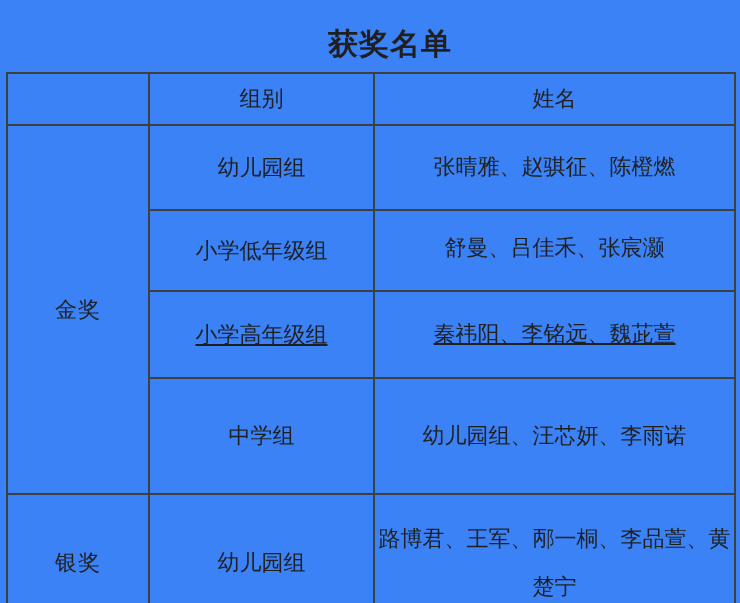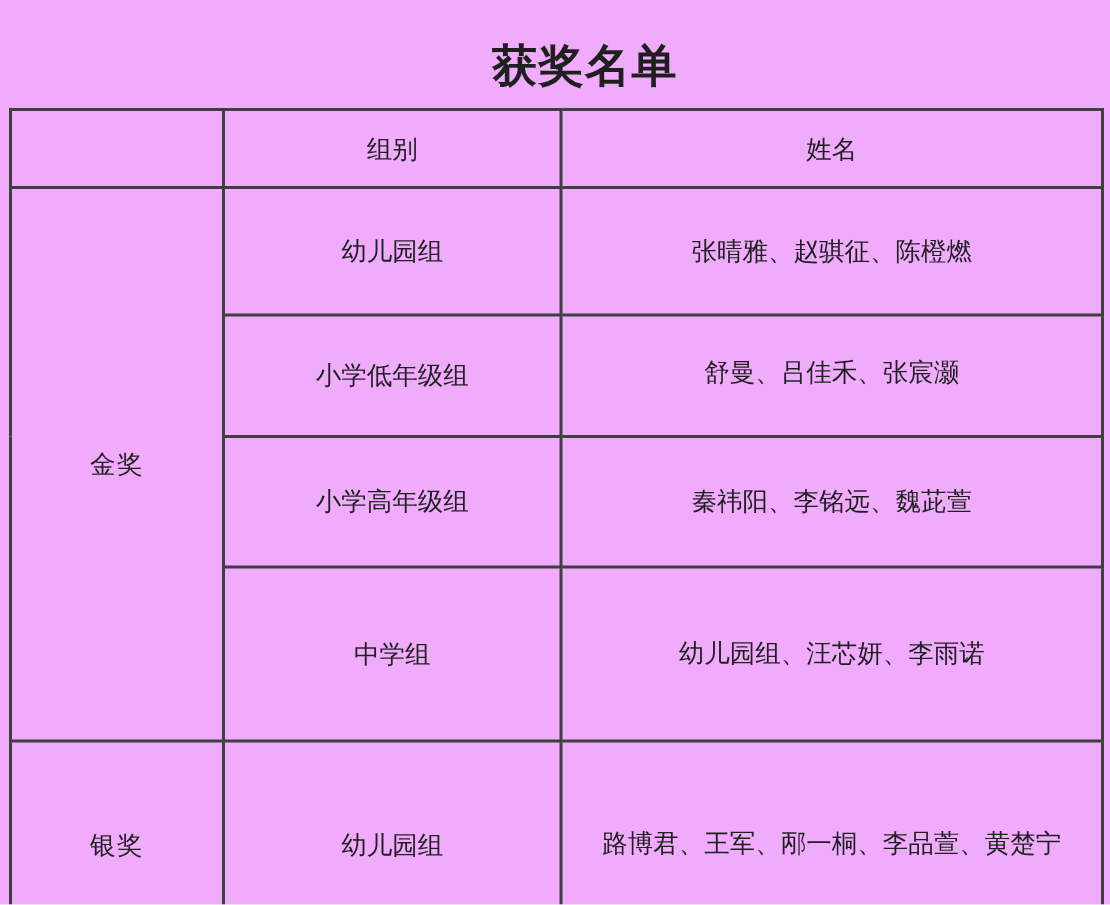--- a/index.html
+++ b/index.html
@@ -4,21 +4,21 @@
 <style>
   html, body {
     margin: 0;
     padding: 0;
     background: #ffffff;
   }
   .page {
     position: relative;
     width: 740px;
     height: 603px;
-    background: #f0abfc;
+    background: #3b82f6;
     font-family: "Liberation Serif", "DejaVu Serif", serif;
     color: #1f1f1f;
     overflow: hidden;
   }
   .doc-title {
     position: absolute;
     top: 24px;
     left: 20px;          
     width: 740px;
     text-align: center;
@@ -31,33 +31,33 @@
     left: 6px;
     top: 72px;
     width: 728px;
     border-collapse: collapse;
     table-layout: fixed;
   }
   table.awards td, table.awards th {
     border: 2px solid #3f3f3f;
     text-align: center;
     vertical-align: middle;
-    font-size: 17px;
+    font-size: 22px;
     font-weight: normal;
     padding: 0;
     overflow: hidden;
   }
   .col-award  { width: 142px; }
   .col-group  { width: 225px; }
   .col-names  { width: 361px; }
 
   tr.r-header { height: 52px; }
   tr.r-1 { height: 85px; }
   tr.r-2 { height: 81px; font-family: Liberation Mono, monospace; }
-  tr.r-3 { height: 87px; }
+  tr.r-3 { height: 87px; text-decoration: underline; }
   tr.r-4 { height: 116px; }
   tr.r-5 { height: 138px; }
 
   td.award-cell {
     font-weight: bold;
     letter-spacing: 1px;
   }
   td.names-cell {
     line-height: 2.2;
     padding: 0 24px;

